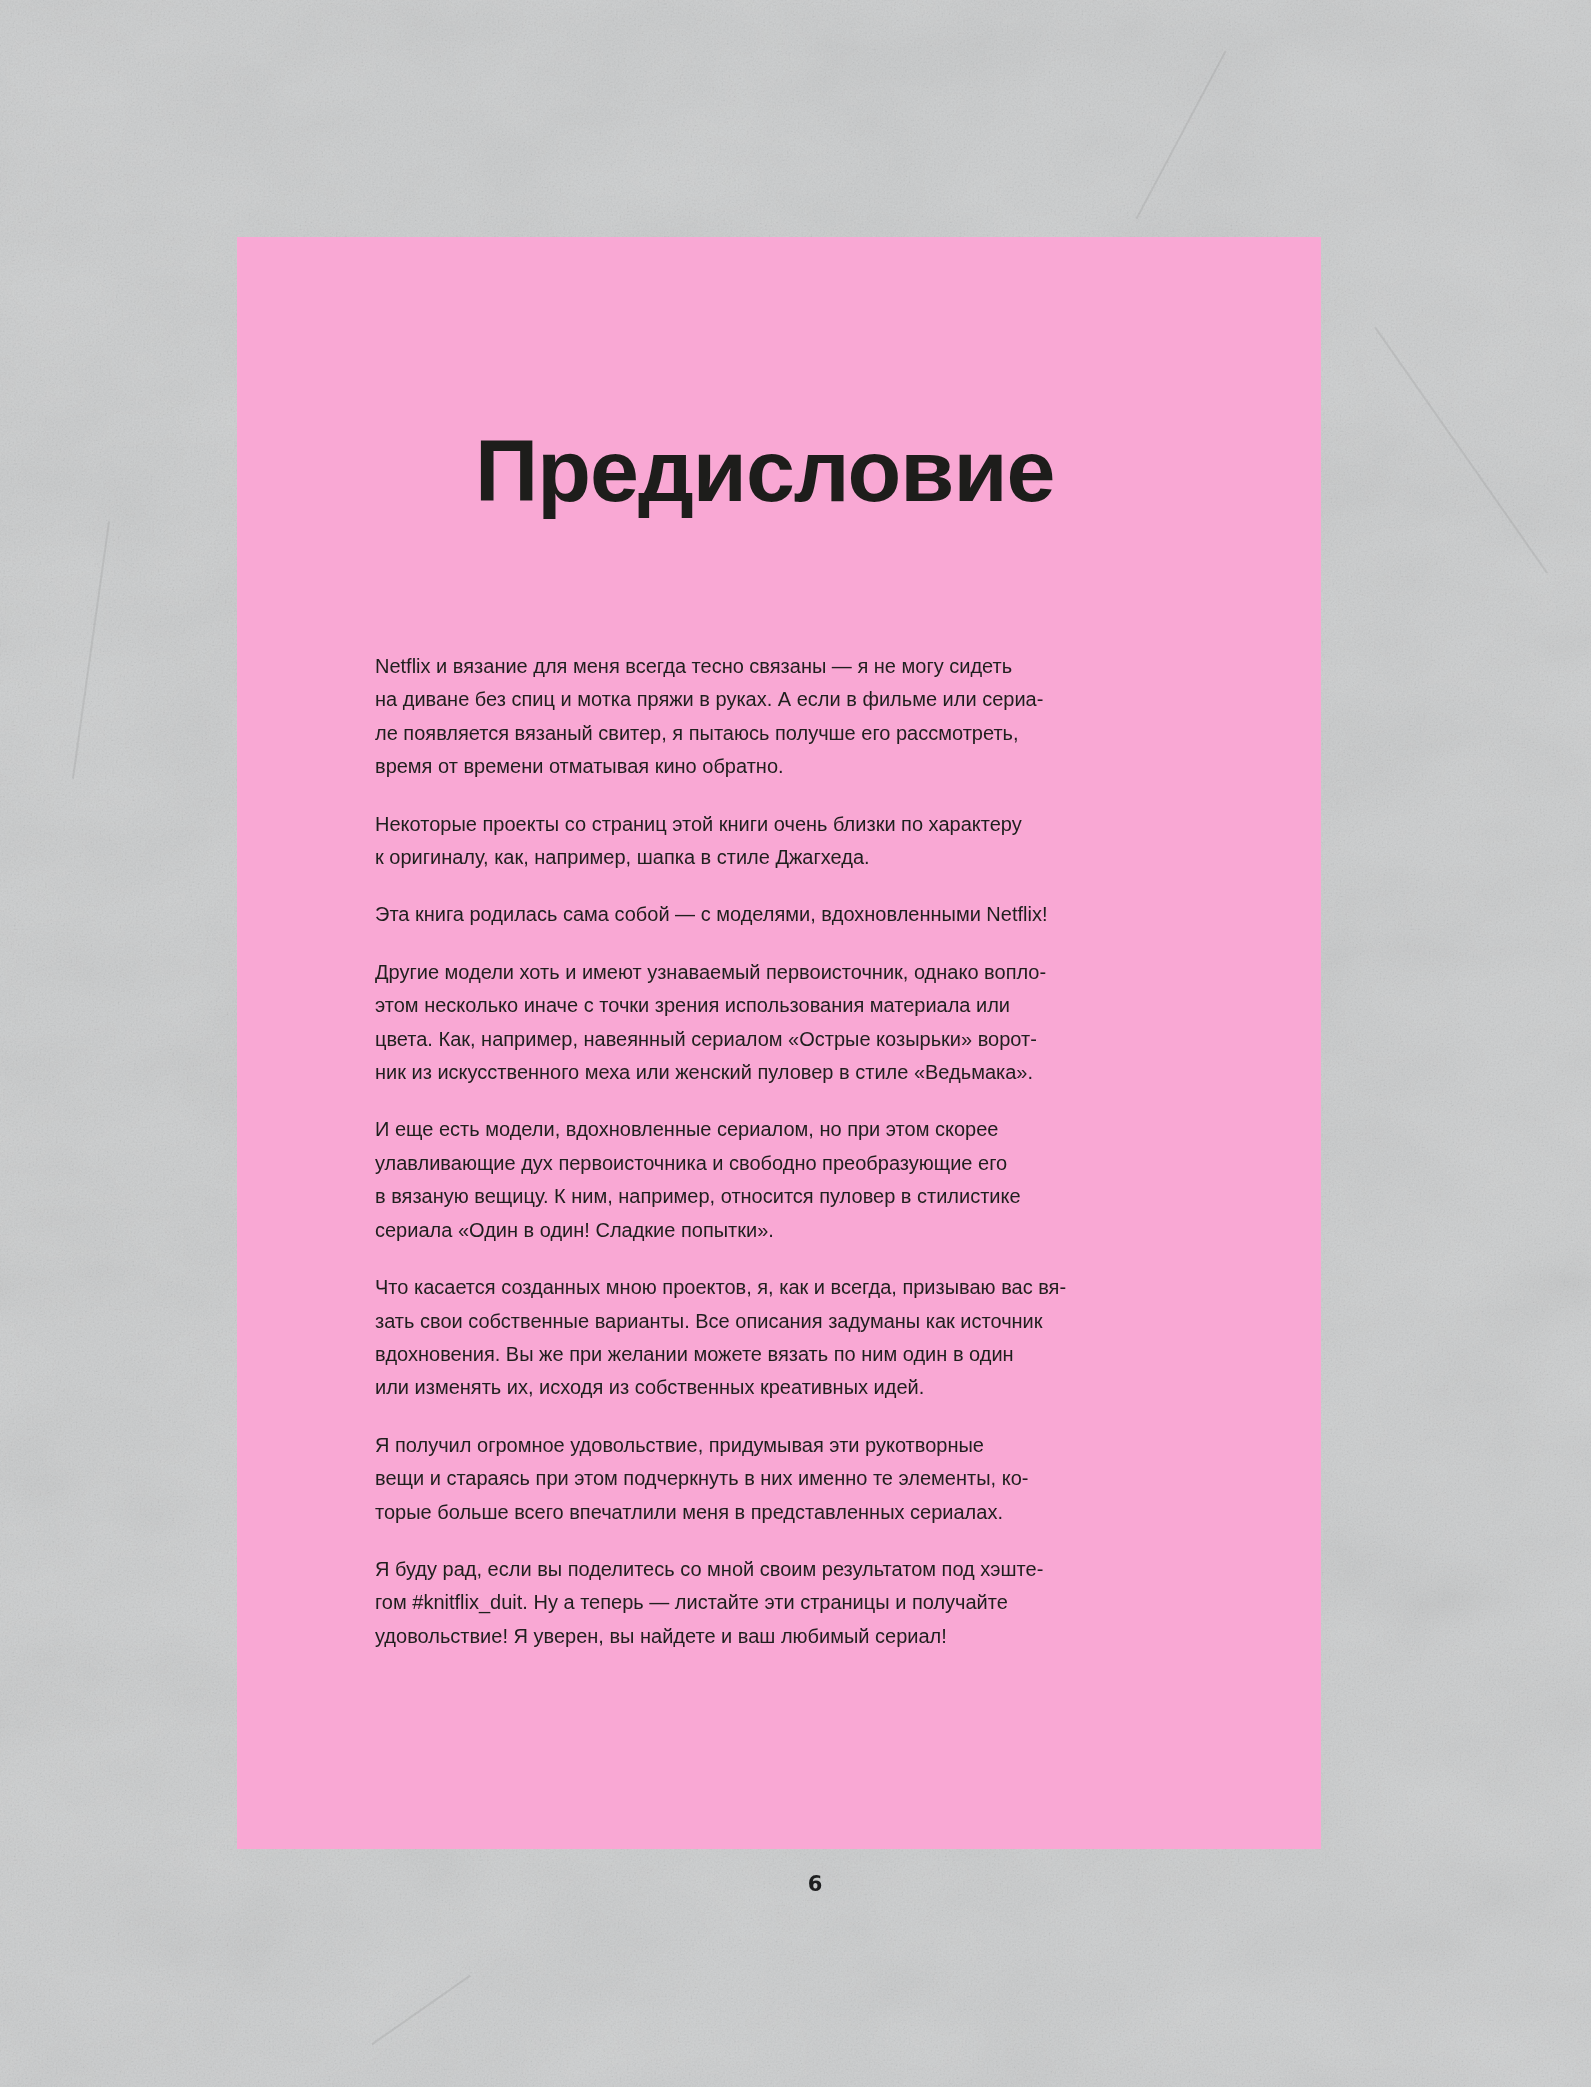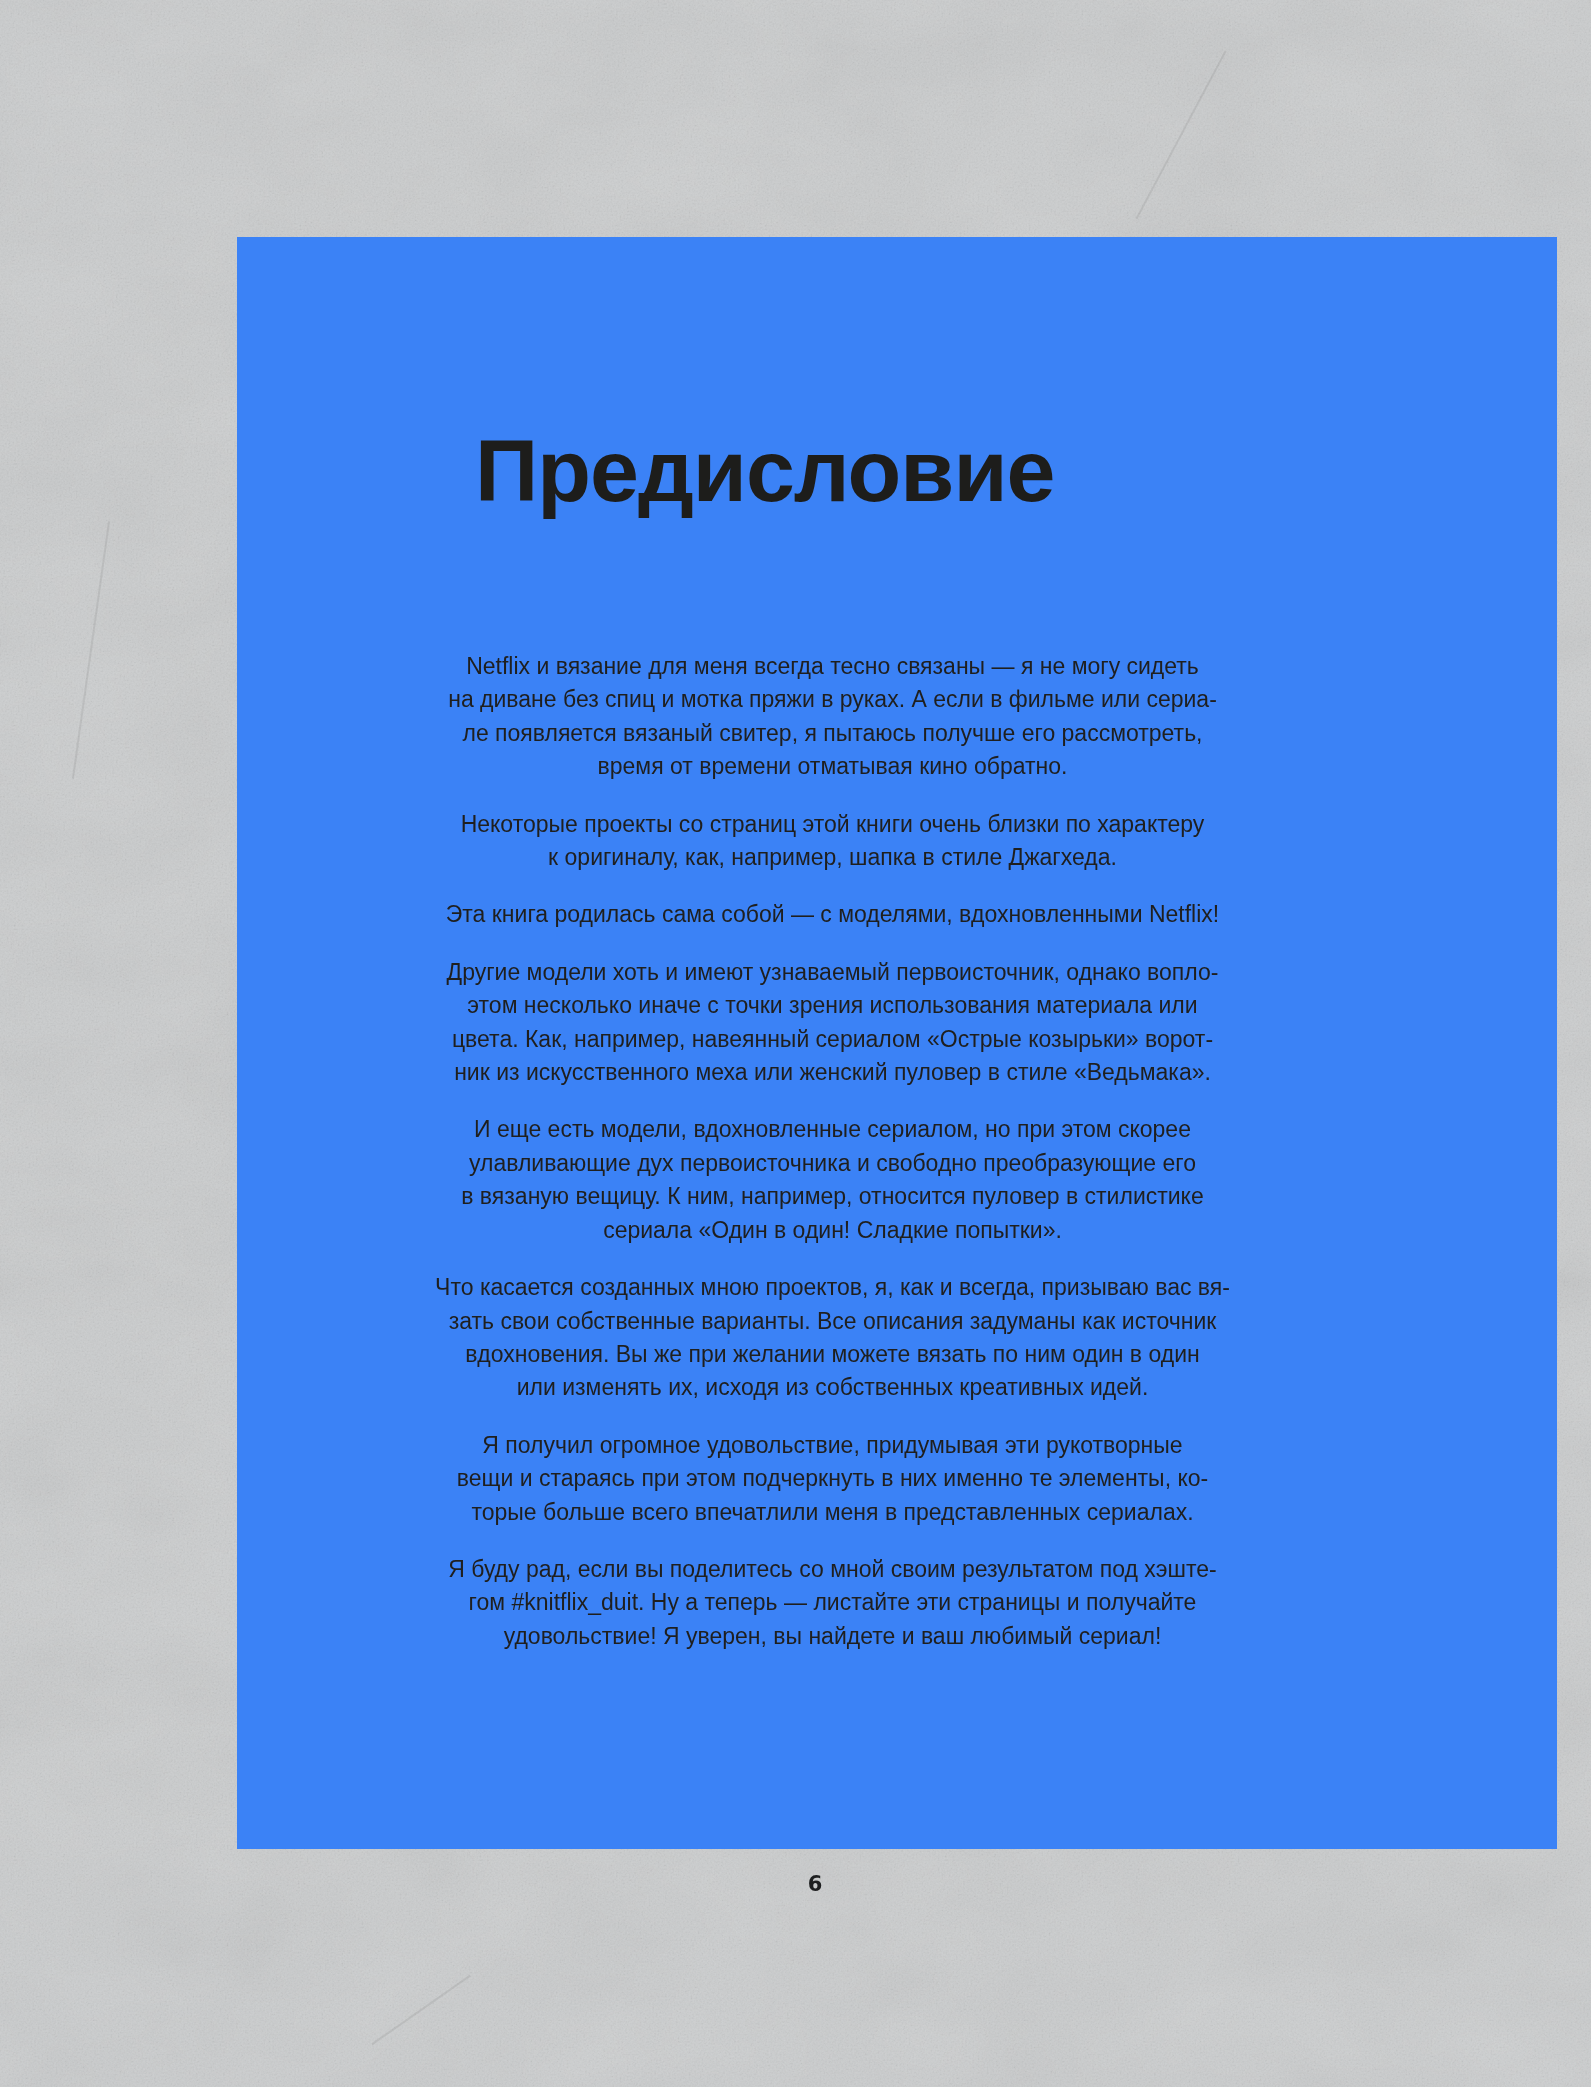--- a/index.html
+++ b/index.html
@@ -19,24 +19,23 @@
     position: absolute;
     inset: 0;
     width: 100%;
     height: 100%;
     display: block;
   }
   .book-page {
     position: absolute;
     left: 237px;
     top: 237px;
-    width: 1320px;
+    width: 1084px;
     height: 1612px;
-    background: #3b82f6;
-    text-align: center;
+    background: #f9a8d4;
   }
   .page-title {
     position: absolute;
     left: 238px;
     top: 190px;
     margin: 0;
     font-family: "Liberation Sans", sans-serif;
     font-weight: bold;
     font-size: 88px;
     line-height: 88px;
@@ -47,21 +46,21 @@
   .preface-text {
     position: absolute;
     left: 138px;
     top: 413px;
     width: 915px;
     color: #1f1f1e;
   }
   .preface-text p {
     margin: 0 0 24px 0;
     font-family: "Liberation Sans", "DejaVu Sans", sans-serif;
-    font-size: 23px;
+    font-size: 20px;
     line-height: 33.4px;
     white-space: pre-line;
   }
   .page-number {
     position: absolute;
     left: 237px;
     top: 1872px;
     width: 1156px;
     text-align: center;
     font-family: "DejaVu Sans", sans-serif;

